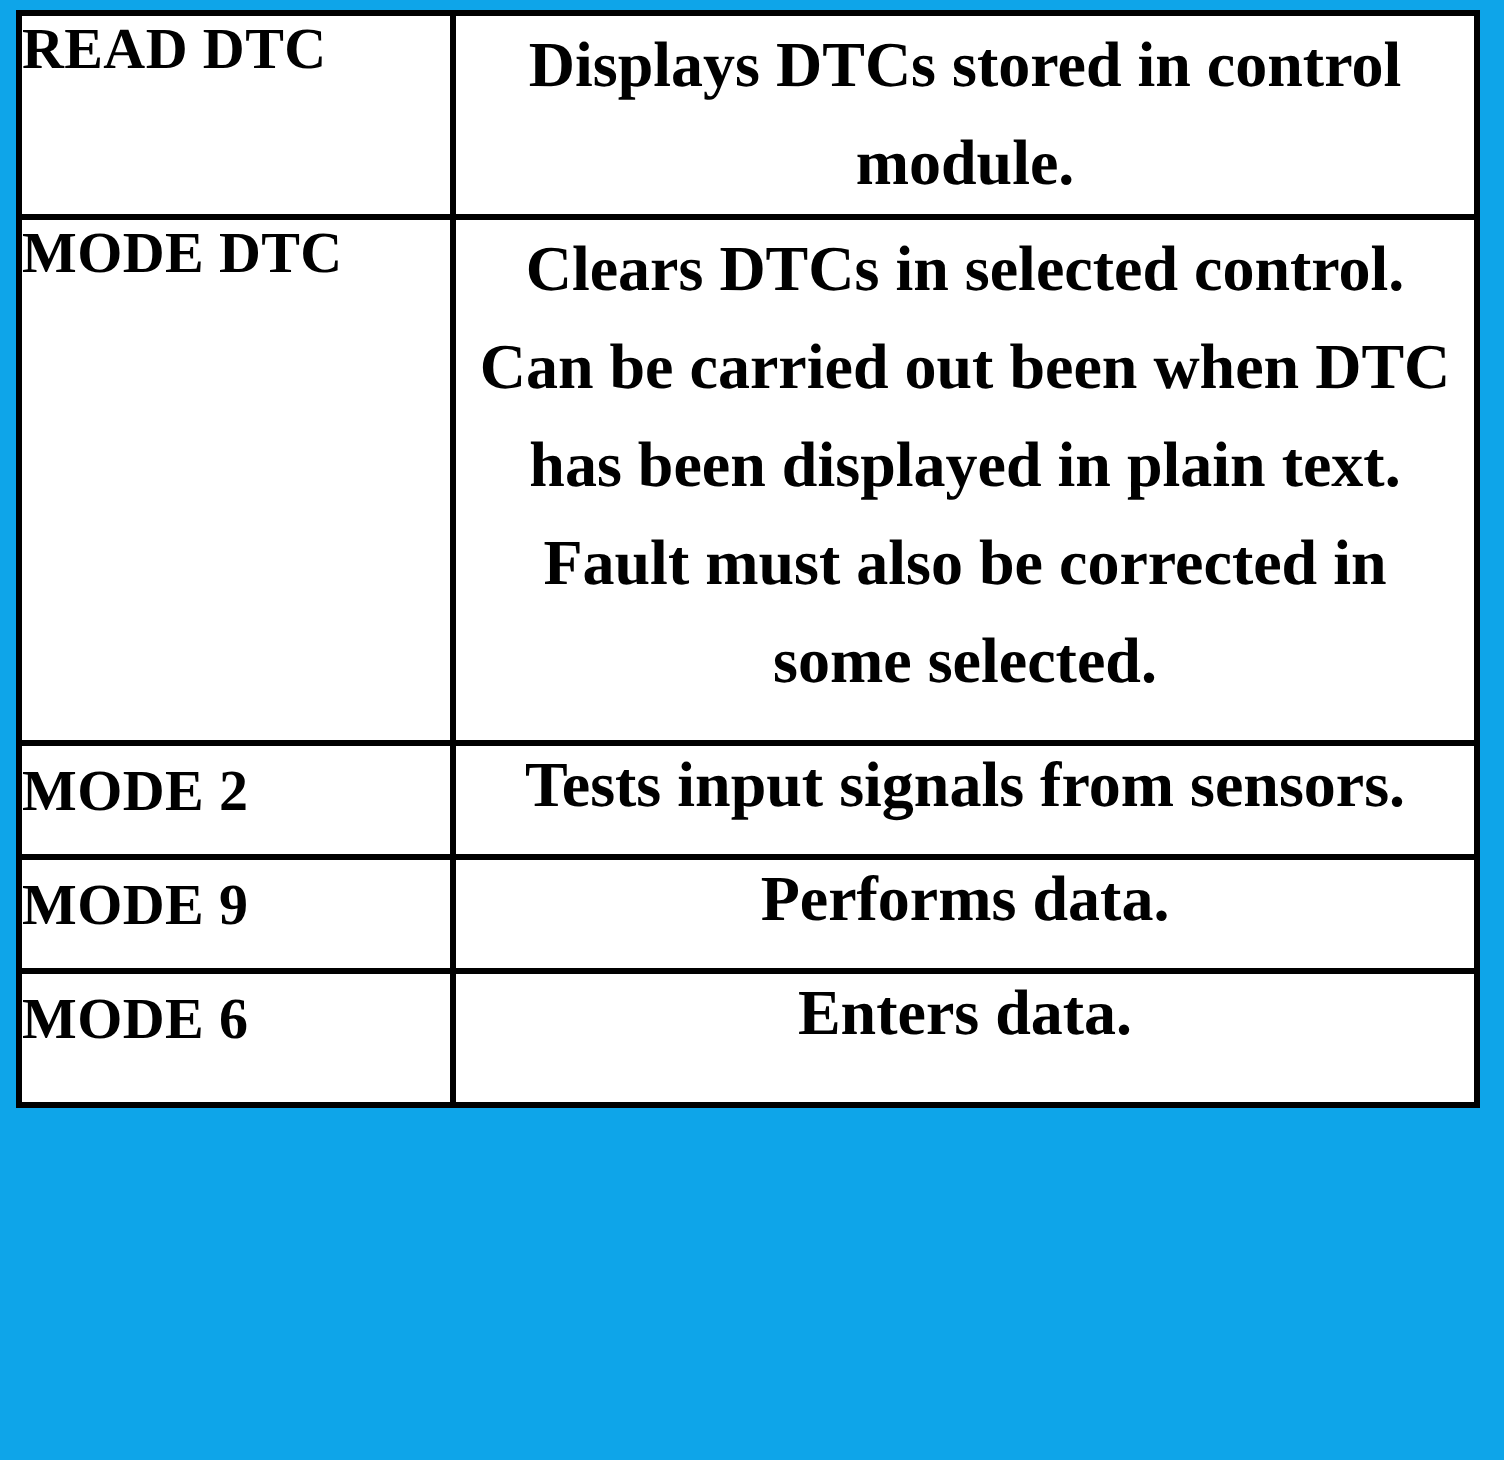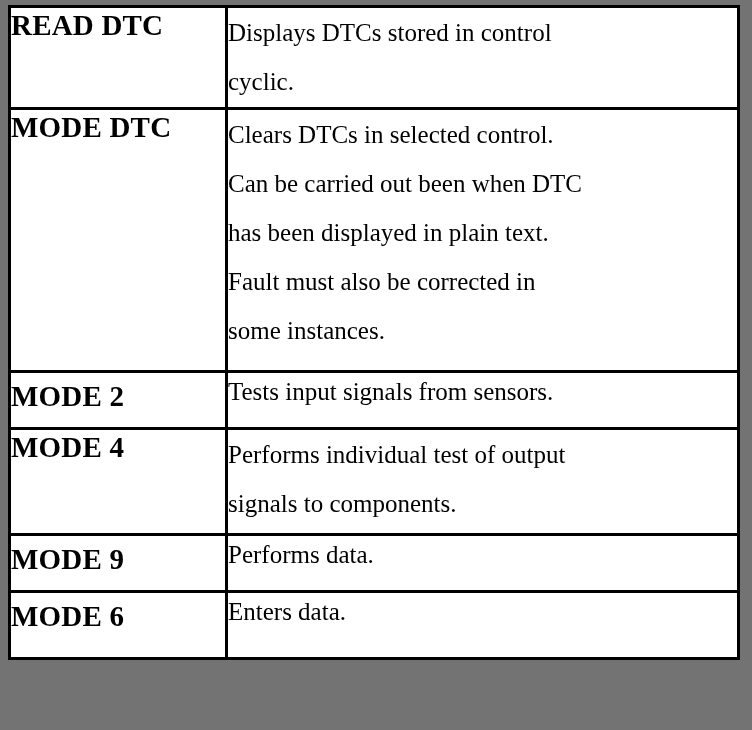--- a/index.html
+++ b/index.html
@@ -11,21 +11,21 @@
     width: 752px;
     height: 730px;
     font-family: "Liberation Serif", "DejaVu Serif", serif;
     color: #000000;
     overflow: hidden;
   }
   .page {
     position: relative;
     width: 752px;
     height: 730px;
-    background: #737373;
+    background: #0ea5e9;
   }
   .diag-table {
     position: absolute;
     left: 8px;
     top: 5px;
     width: 732px;
     border-collapse: collapse;
     table-layout: fixed;
     background: #ffffff;
   }
@@ -44,23 +44,24 @@
   .mode-cell {
     padding: 9px 0 0 19px;
     font-weight: bold;
     font-size: 29px;
     line-height: 34px;
     letter-spacing: 0.2px;
     white-space: nowrap;
   }
   .desc-cell {
     padding: 7px 0 0 23px;
-    font-weight: normal;
-    font-size: 25px;
+    font-weight: bold;
+    font-size: 32px;
     line-height: 49px;
+    text-align: center;
   }
   .desc-cell .ln {
     display: block;
     white-space: nowrap;
   }
   
   tr.r-read    td { height: 99px; }
   tr.r-erase   td { height: 260px; }
   tr.r-mode2   td { height: 48px; }
   tr.r-mode3   td { height: 99px; }
@@ -84,56 +85,47 @@
       <col class="col-desc">
     </colgroup>
     <tbody>
 
       <tr class="r-read">
         <td class="mode-cell">
           <span>READ DTC</span>
         </td>
         <td class="desc-cell">
           <span class="ln">Displays DTCs stored in control</span>
-          <span class="ln">cyclic.</span>
+          <span class="ln">module.</span>
         </td>
       </tr>
 
       <tr class="r-erase">
         <td class="mode-cell">
           <span>MODE DTC</span>
         </td>
         <td class="desc-cell">
           <span class="ln">Clears DTCs in selected control.</span>
           <span class="ln">Can be carried out been when DTC</span>
           <span class="ln">has been displayed in plain text.</span>
           <span class="ln">Fault must also be corrected in</span>
-          <span class="ln">some instances.</span>
+          <span class="ln">some selected.</span>
         </td>
       </tr>
 
       <tr class="r-mode2">
         <td class="mode-cell">
           <span>MODE 2</span>
         </td>
         <td class="desc-cell">
           <span class="ln">Tests input signals from sensors.</span>
         </td>
       </tr>
 
 
-      <tr class="r-mode4">
-        <td class="mode-cell">
-          <span>MODE 4</span>
-        </td>
-        <td class="desc-cell">
-          <span class="ln">Performs individual test of output</span>
-          <span class="ln">signals to components.</span>
-        </td>
-      </tr>
 
       <tr class="r-mode5">
         <td class="mode-cell">
           <span>MODE 9</span>
         </td>
         <td class="desc-cell">
           <span class="ln">Performs data.</span>
         </td>
       </tr>
 

